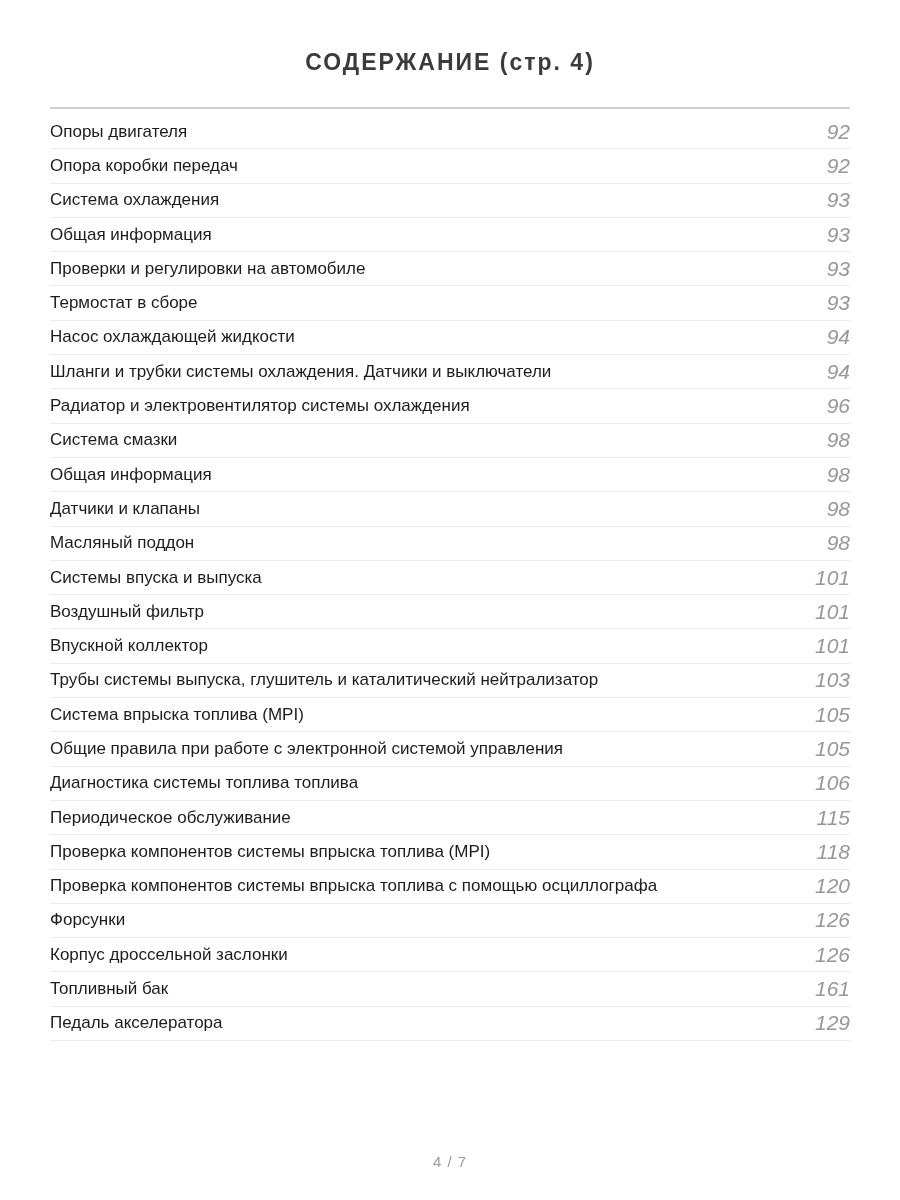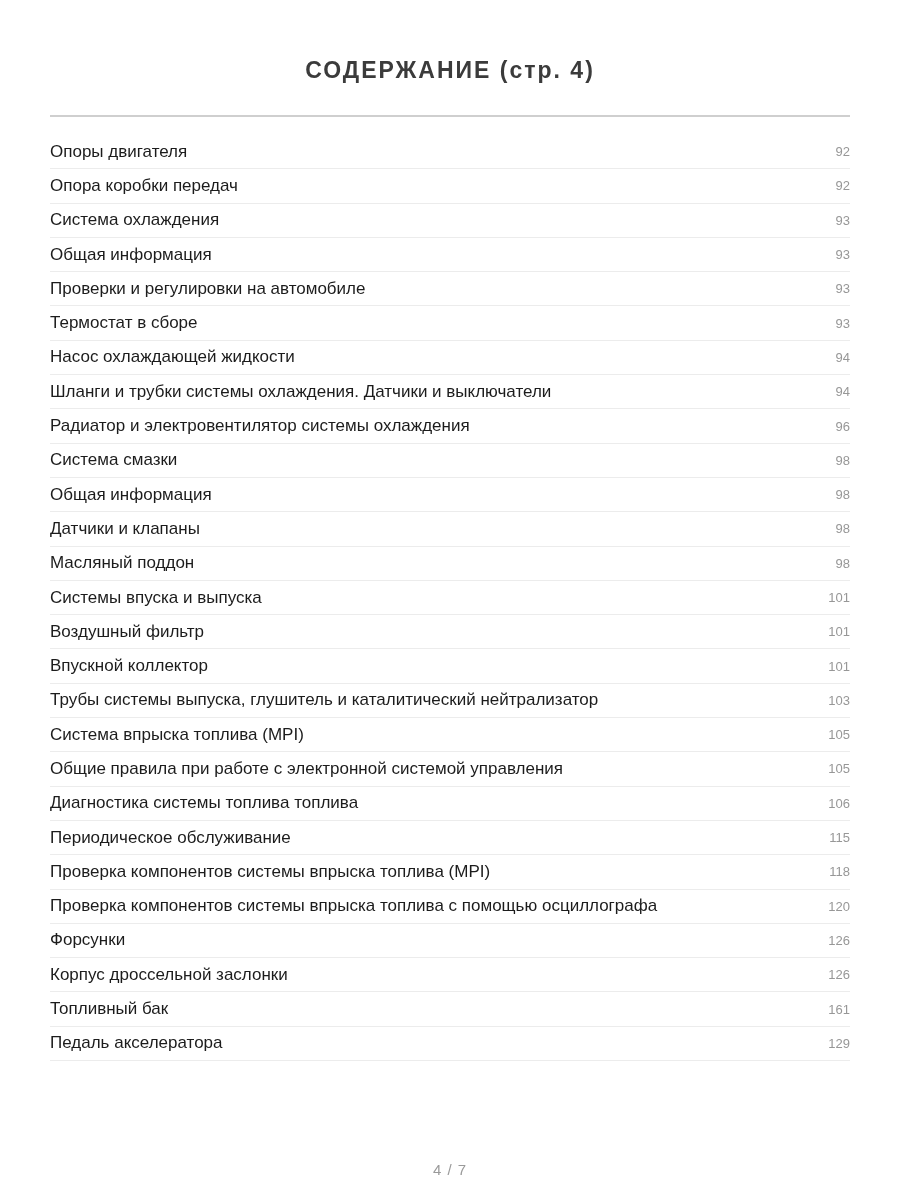--- a/index.html
+++ b/index.html
@@ -18,55 +18,56 @@
     background:var(--c-bg);
     font-family:"Liberation Sans","DejaVu Sans",sans-serif;
     overflow:hidden;
   }
   .page{
     width:900px;height:1200px;
     padding:0 50px;
     position:relative;
   }
   .page-title{
-    margin:16px;
+    margin:8px;
     padding-top:40px;
     font-size:23px;
     line-height:28px;
     font-weight:bold;
     letter-spacing:2px;
     text-align:center;
     color:var(--c-title);
   }
   .title-divider{
     height:2px;
     background:var(--c-divider);
     margin-top:31px;
   }
   .toc-list{
-    margin-top:18px;
+    margin-top:6px;
   }
   .toc-row{
     height:34.3px;
     display:flex;
     justify-content:space-between;
     align-items:center;
     border-bottom:1px solid var(--c-rowline);
     cursor:pointer;
   }
   .toc-label{
     font-size:17px;
     color:var(--c-entry);
     white-space:nowrap;
   }
   .toc-page{
-    font-size:13px;
+    font-size:21px;
     color:var(--c-pagenum);
     white-space:nowrap;
     padding-left:20px;
+    font-style:italic;
   }
   .page-footer{
     position:absolute;
     left:0;right:0;
     bottom:38px;
     text-align:center;
     font-size:15px;
     color:var(--c-footer);
     letter-spacing:1px;
   }

